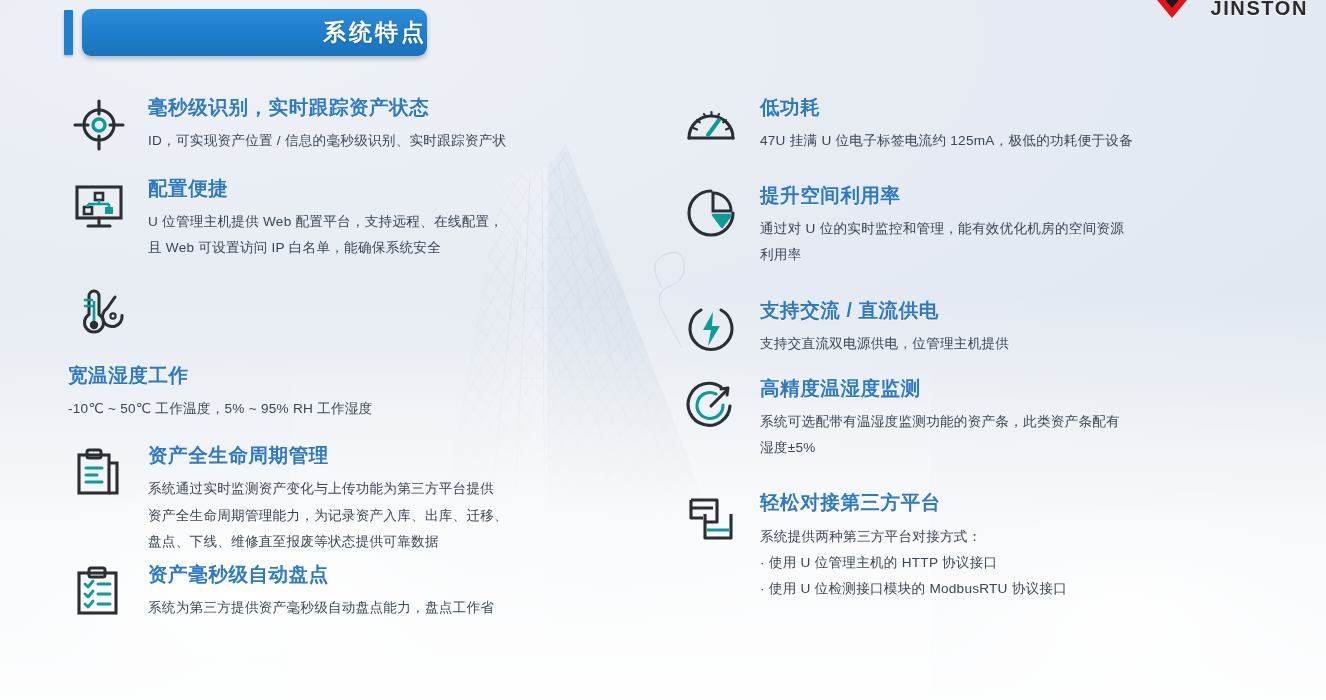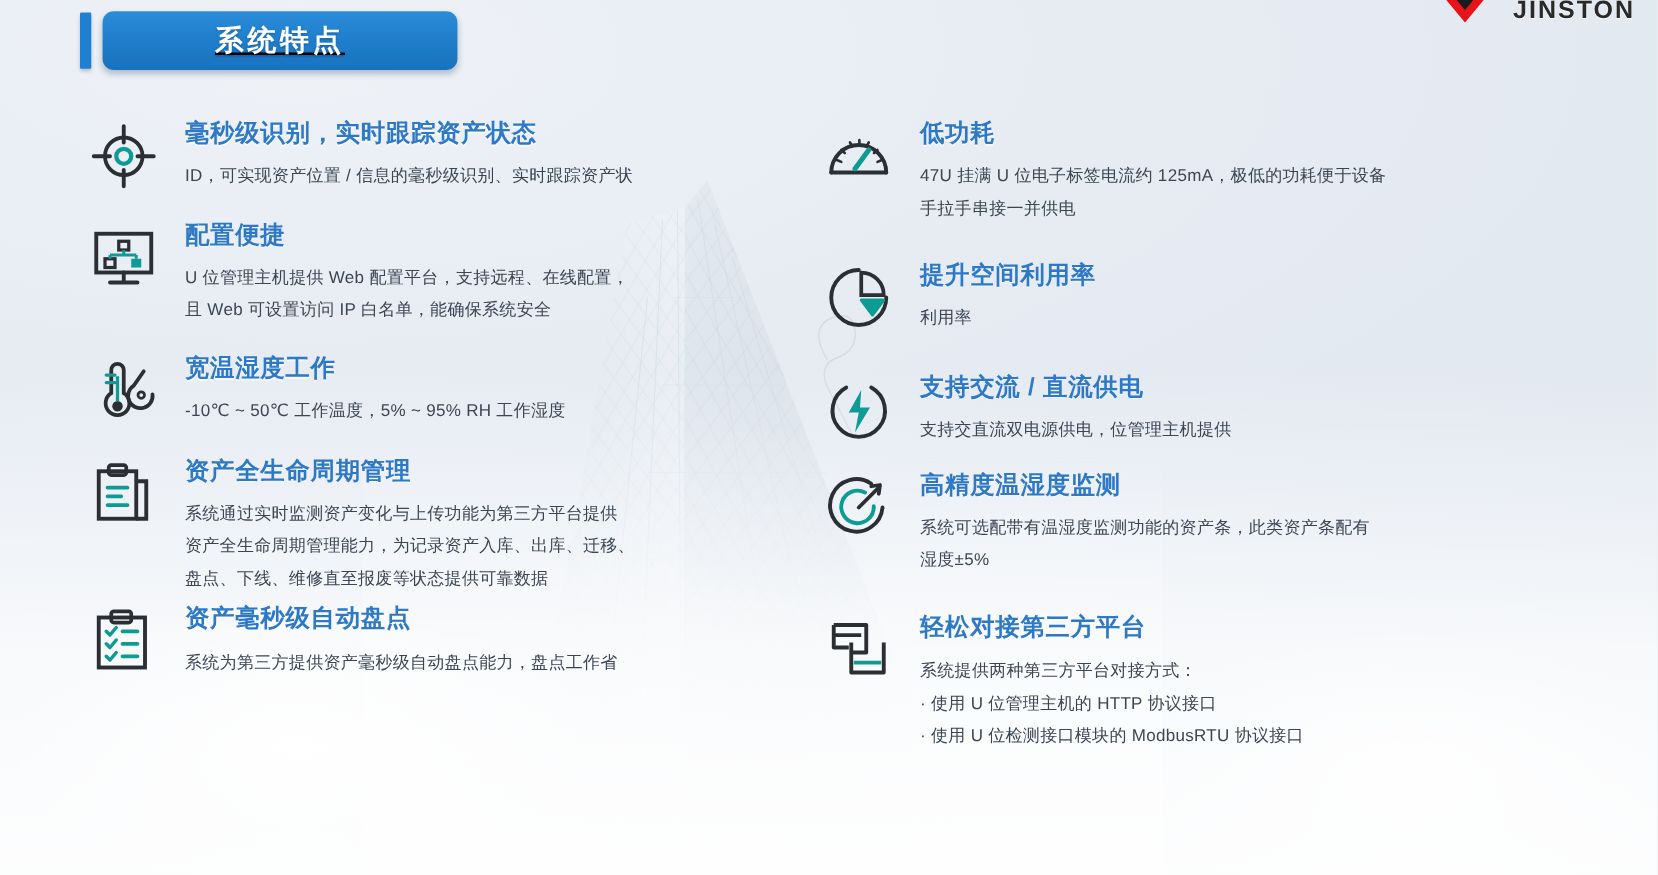--- a/index.html
+++ b/index.html
@@ -45,25 +45,25 @@
   }
   .title-wrap{
     position:absolute; left:64px; top:9px;
     display:flex; align-items:center; gap:9px;
   }
   .title-bar{
     width:9px; height:45px; background:#1f7fd0; border-radius:1px;
     box-shadow:0 2px 3px rgba(60,80,110,.30);
   }
   .title-pill{
-    width:284px; height:47px;
+    width:345px; height:47px;
     background:linear-gradient(to bottom,#2b8cd9 0%,#1f7ecb 52%,#1a72bd 100%);
     border-radius:9px;
     box-shadow:0 3px 5px rgba(50,75,110,.33);
-    display:flex; align-items:center; justify-content:center;text-decoration:underline;
+    display:flex; align-items:center; justify-content:flex-end;
   }
   .title-pill span{
     color:#ffffff; font-size:23px; font-weight:bold; letter-spacing:3px;
     text-shadow:0 1px 2px rgba(0,40,80,.35);
   }
 
   
   .brand{
     position:absolute; z-index:4; right:18px; top:-12px;
     display:flex; align-items:center; gap:9px;
@@ -71,21 +71,21 @@
   .brand-mark{width:58px; height:40px;}
   .brand-name{
     font-size:20px; font-weight:bold; letter-spacing:1.6px; color:#2a2a2a;
     text-shadow:0 1px 0 #fff;
   }
 
   
   .grid{
     position:absolute; z-index:2; left:0; top:86px;
     width:1326px; height:614px;
-    display:grid; grid-template-columns:648px 678px;
+    display:grid; grid-template-columns:648px 678px;gap:24px;
   }
   .col{display:flex; flex-direction:column;}
   .col-left{padding-left:34px;}
   .col-right{padding-left:686px;}
   .col-right{padding-left:0;}
 
   .feature{
     display:flex; align-items:flex-start; gap:18px;
     margin-bottom:6px;
   }
@@ -106,21 +106,21 @@
   .f-desc{
     font-size:13.6px; color:#3b4654; line-height:1.92;
     letter-spacing:.25px; max-width:395px;
   }
   .col-right .f-desc{max-width:420px;}
   .f-desc div{white-space:nowrap;}
 
   
   .col-left .feature.r1{margin-top:8px;}
   .col-left .feature.r2{margin-top:13px;}
-  .col-left .feature.r3{margin-top:14px;}
+  .col-left .feature.r3{margin-top:14px;flex-direction:column;}
   .col-left .feature.r4{margin-top:14px;}
   .col-left .feature.r5{margin-top:0;}
 
   .col-right .feature.r1{margin-top:8px;}
   .col-right .feature.r2{margin-top:20px;}
   .col-right .feature.r3{margin-top:22px;}
   .col-right .feature.r4{margin-top:10px;}
   .col-right .feature.r5{margin-top:22px;}
 </style>
 </head>
@@ -324,37 +324,37 @@
               <path d="M43 23 L40.2 25.4"></path>
             <path d="M46.5 31 L43 32.5"></path>
           </g>
           <path d="M36 23 L25 38" stroke="#0d9b94" stroke-width="4" stroke-linecap="round"></path>
         </svg>
       </div>
       <div class="f-body">
         <div class="f-title">低功耗</div>
         <div class="f-desc">
           <div>47U 挂满 U 位电子标签电流约 125mA，极低的功耗便于设备</div>
-          <div>手拉手串接一并供电</div>
         </div>
       </div>
     </div>
 
     <div class="feature r2">
       <div class="f-icon">
         <svg width="56" height="56" viewBox="0 0 56 56" fill="none" xmlns="http://www.w3.org/2000/svg">
           <path d="M28 6 a22 22 0 1 0 22 22" stroke="#2b2f33" stroke-width="3.1" stroke-linecap="round"></path>
           <path d="M30 8 L30 26 L48 26 A18 18 0 0 0 30 8 Z" stroke="#2b2f33" stroke-width="3" fill="none"></path>
           <path d="M30 30 H48 L39 42 Z" fill="#0d9b94"></path>
           <path d="M30 30 H48 L39 42 Z" stroke="#0d9b94" stroke-width="2.4" stroke-linejoin="round"></path>
         </svg>
       </div>
       <div class="f-body">
         <div class="f-title">提升空间利用率</div>
         <div class="f-desc">
+          <div>通过对 U 位的实时监控和管理，能有效优化机房的空间资源</div>
           <div>利用率</div>
         </div>
       </div>
     </div>
 
     <div class="feature r3">
       <div class="f-icon">
         <svg width="56" height="56" viewBox="0 0 56 56" fill="none" xmlns="http://www.w3.org/2000/svg">
           <path d="M38 10 a21 21 0 1 1 -20 0" stroke="#2b2f33" stroke-width="3.1" stroke-linecap="round"></path>
           <path d="M30 12 L20 30 H28 L25 46 L37 26 H29 Z" fill="#0d9b94"></path>

